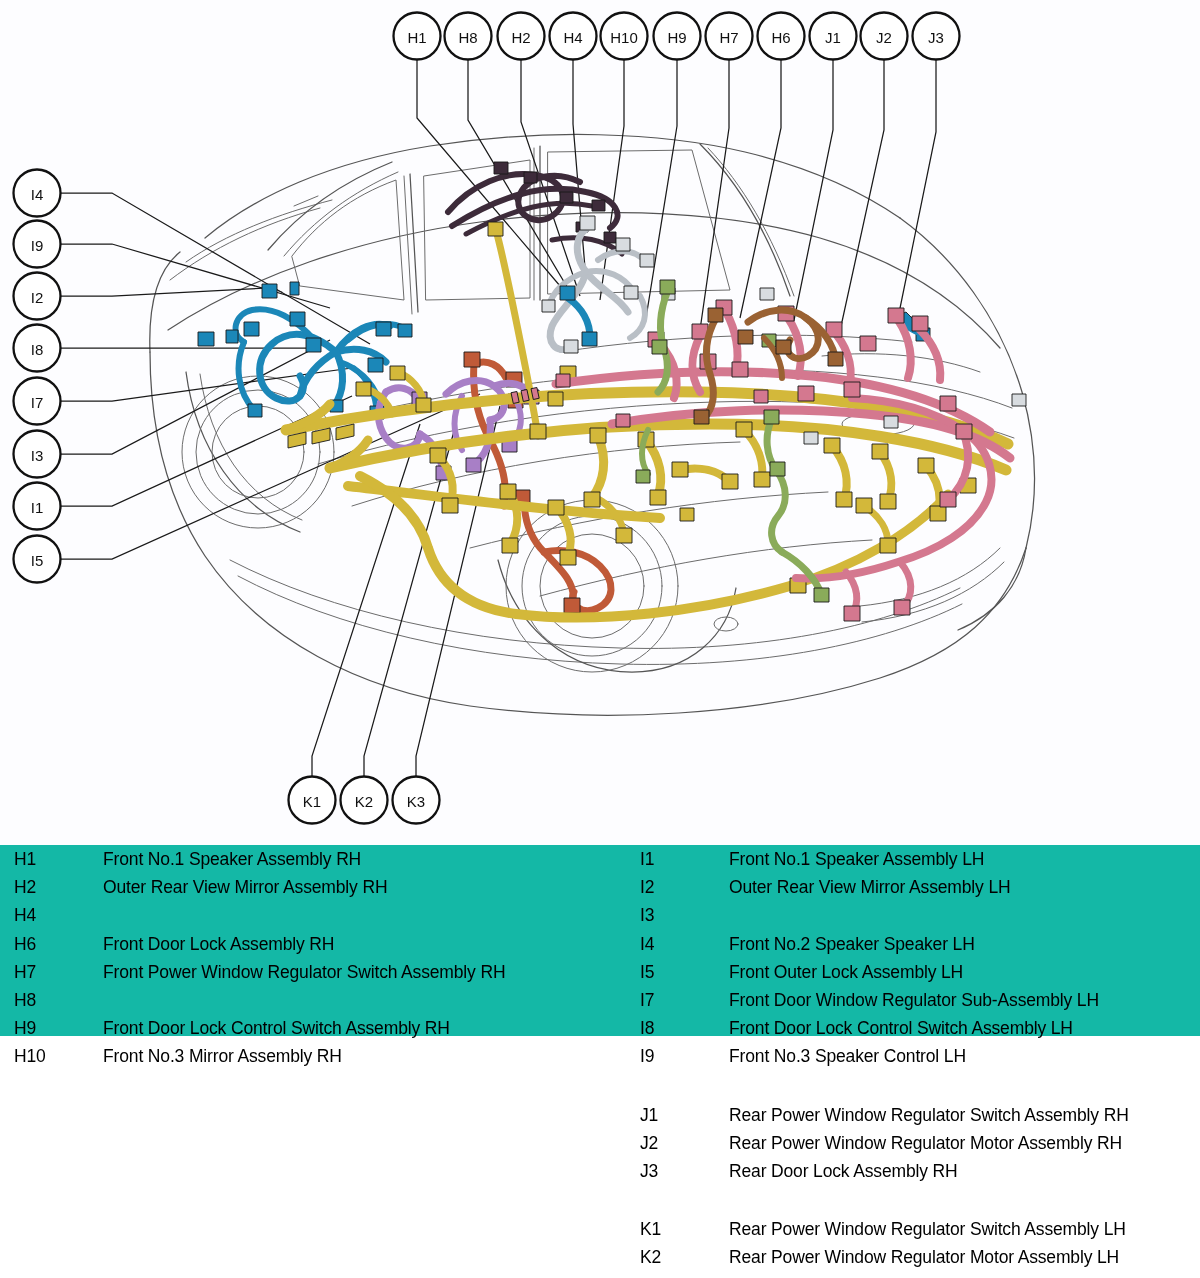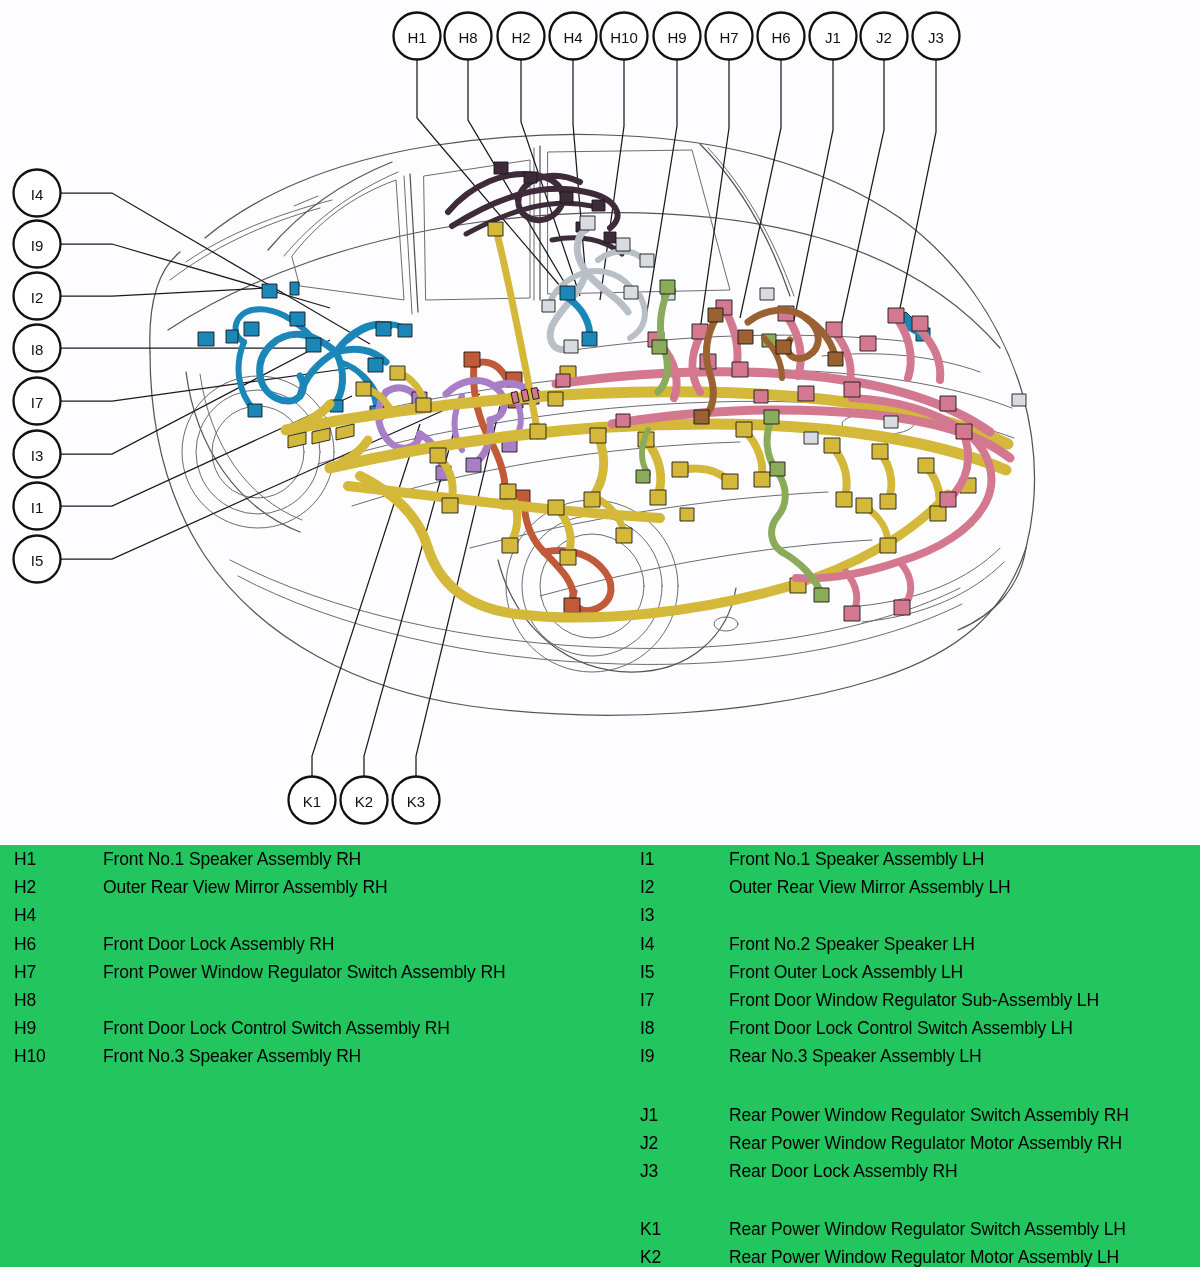--- a/index.html
+++ b/index.html
@@ -4,21 +4,21 @@
 <title>Wiring Harness Routing Diagram</title>
 <style>
   html,body{margin:0;padding:0;background:#ffffff;}
   body{
     width:1200px;height:1278px;
     font-family:"Liberation Sans","DejaVu Sans",sans-serif;
     color:#000;
     position:relative;
     overflow:hidden;
   }
-  #page{position:relative;width:1200px;height:1267px;background:#22c55e;}
+  #page{position:relative;width:1200px;height:1036px;background:#14b8a6;}
 
   
   #diagram{position:absolute;left:0;top:0;width:1200px;height:845px;}
   #diagram svg{display:block;width:1200px;height:845px;}
 
   
   #legend{
     position:absolute;left:0;top:845px;width:1200px;height:433px;
   }
   .legend-col{position:absolute;top:0;}
@@ -539,21 +539,21 @@
         </div>
         <div class="legend-row">
           <span class="code">H8</span>
         </div>
         <div class="legend-row">
           <span class="code">H9</span>
           <span class="desc">Front Door Lock Control Switch Assembly RH</span>
         </div>
         <div class="legend-row">
           <span class="code">H10</span>
-          <span class="desc">Front No.3 Speaker Assembly RH</span>
+          <span class="desc">Front No.3 Mirror Assembly RH</span>
         </div>
       </div>
     <div class="legend-col right" id="legend-right">
         <div class="legend-row">
           <span class="code">I1</span>
           <span class="desc">Front No.1 Speaker Assembly LH</span>
         </div>
         <div class="legend-row">
           <span class="code">I2</span>
           <span class="desc">Outer Rear View Mirror Assembly LH</span>
@@ -572,21 +572,21 @@
         <div class="legend-row">
           <span class="code">I7</span>
           <span class="desc">Front Door Window Regulator Sub-Assembly LH</span>
         </div>
         <div class="legend-row">
           <span class="code">I8</span>
           <span class="desc">Front Door Lock Control Switch Assembly LH</span>
         </div>
         <div class="legend-row">
           <span class="code">I9</span>
-          <span class="desc">Rear No.3 Speaker Assembly LH</span>
+          <span class="desc">Front No.3 Speaker Control LH</span>
         </div>
         <div class="legend-spacer big"></div>
         <div class="legend-row">
           <span class="code">J1</span>
           <span class="desc">Rear Power Window Regulator Switch Assembly RH</span>
         </div>
         <div class="legend-row">
           <span class="code">J2</span>
           <span class="desc">Rear Power Window Regulator Motor Assembly RH</span>
         </div>

